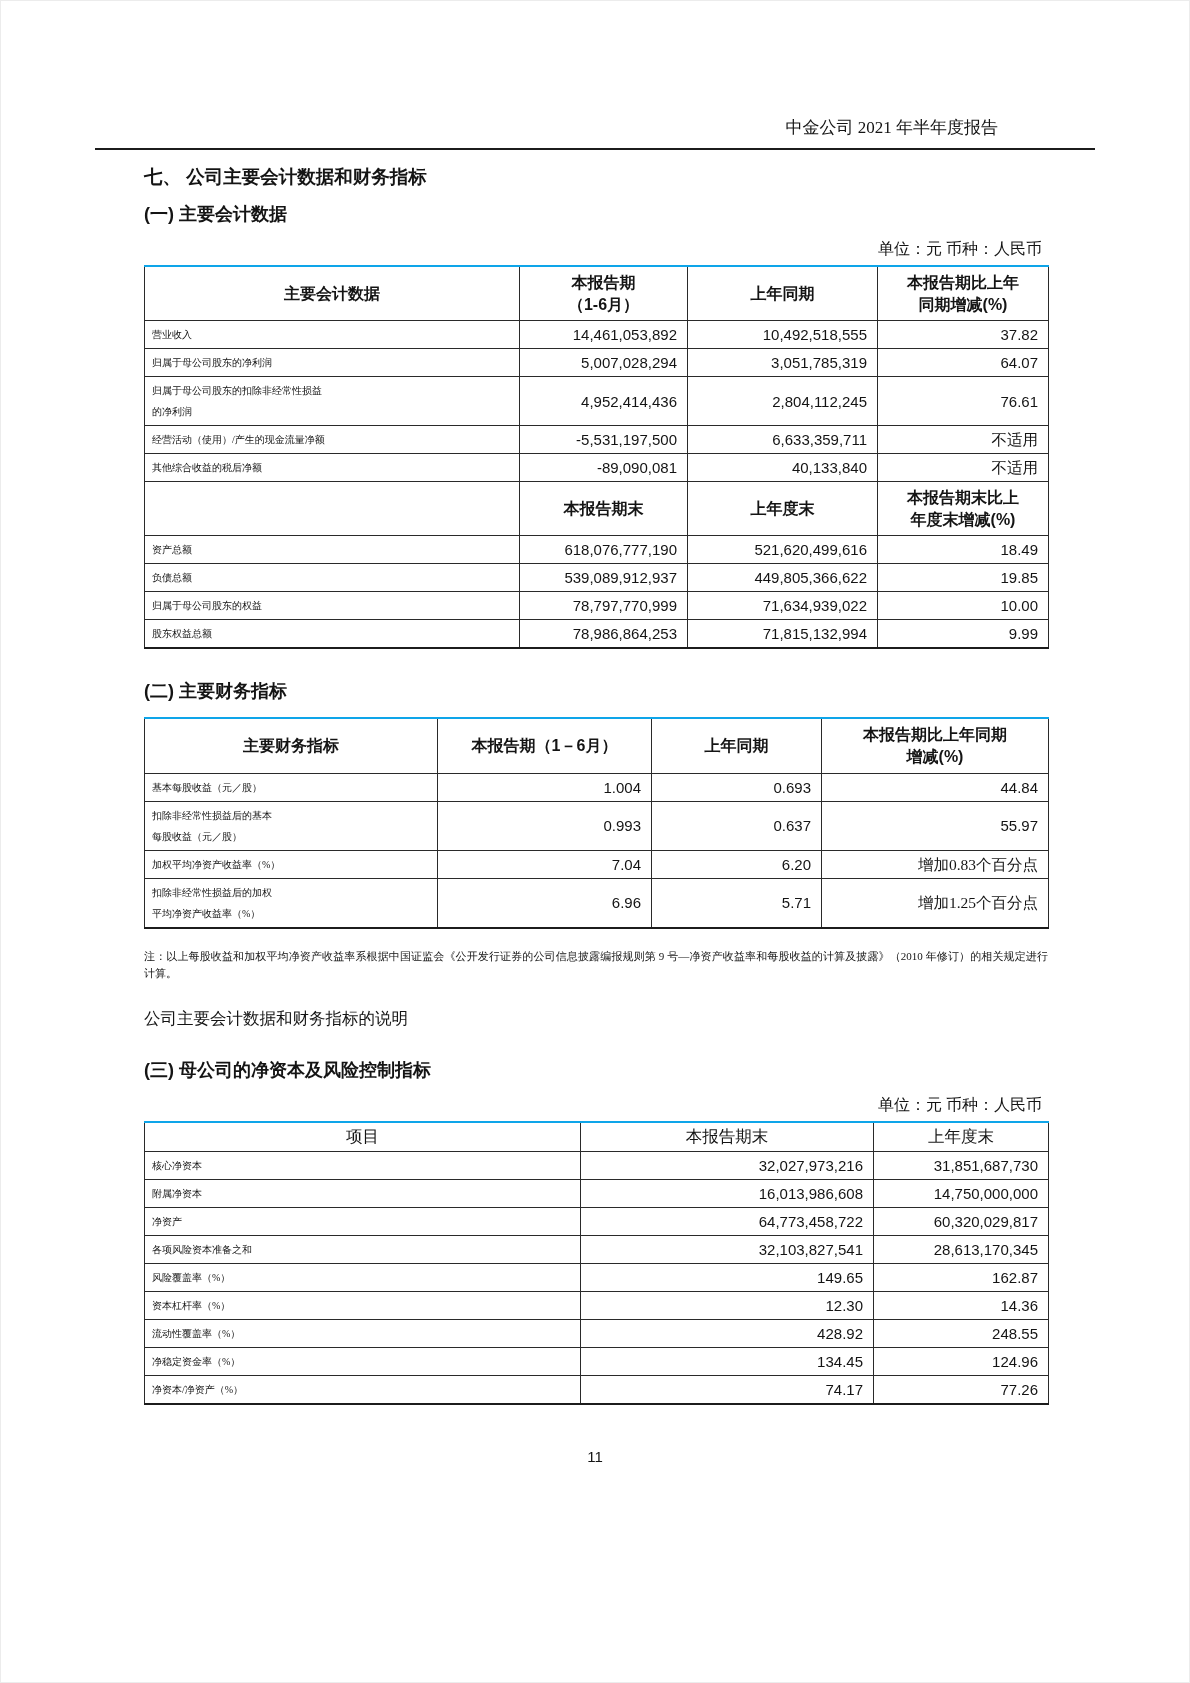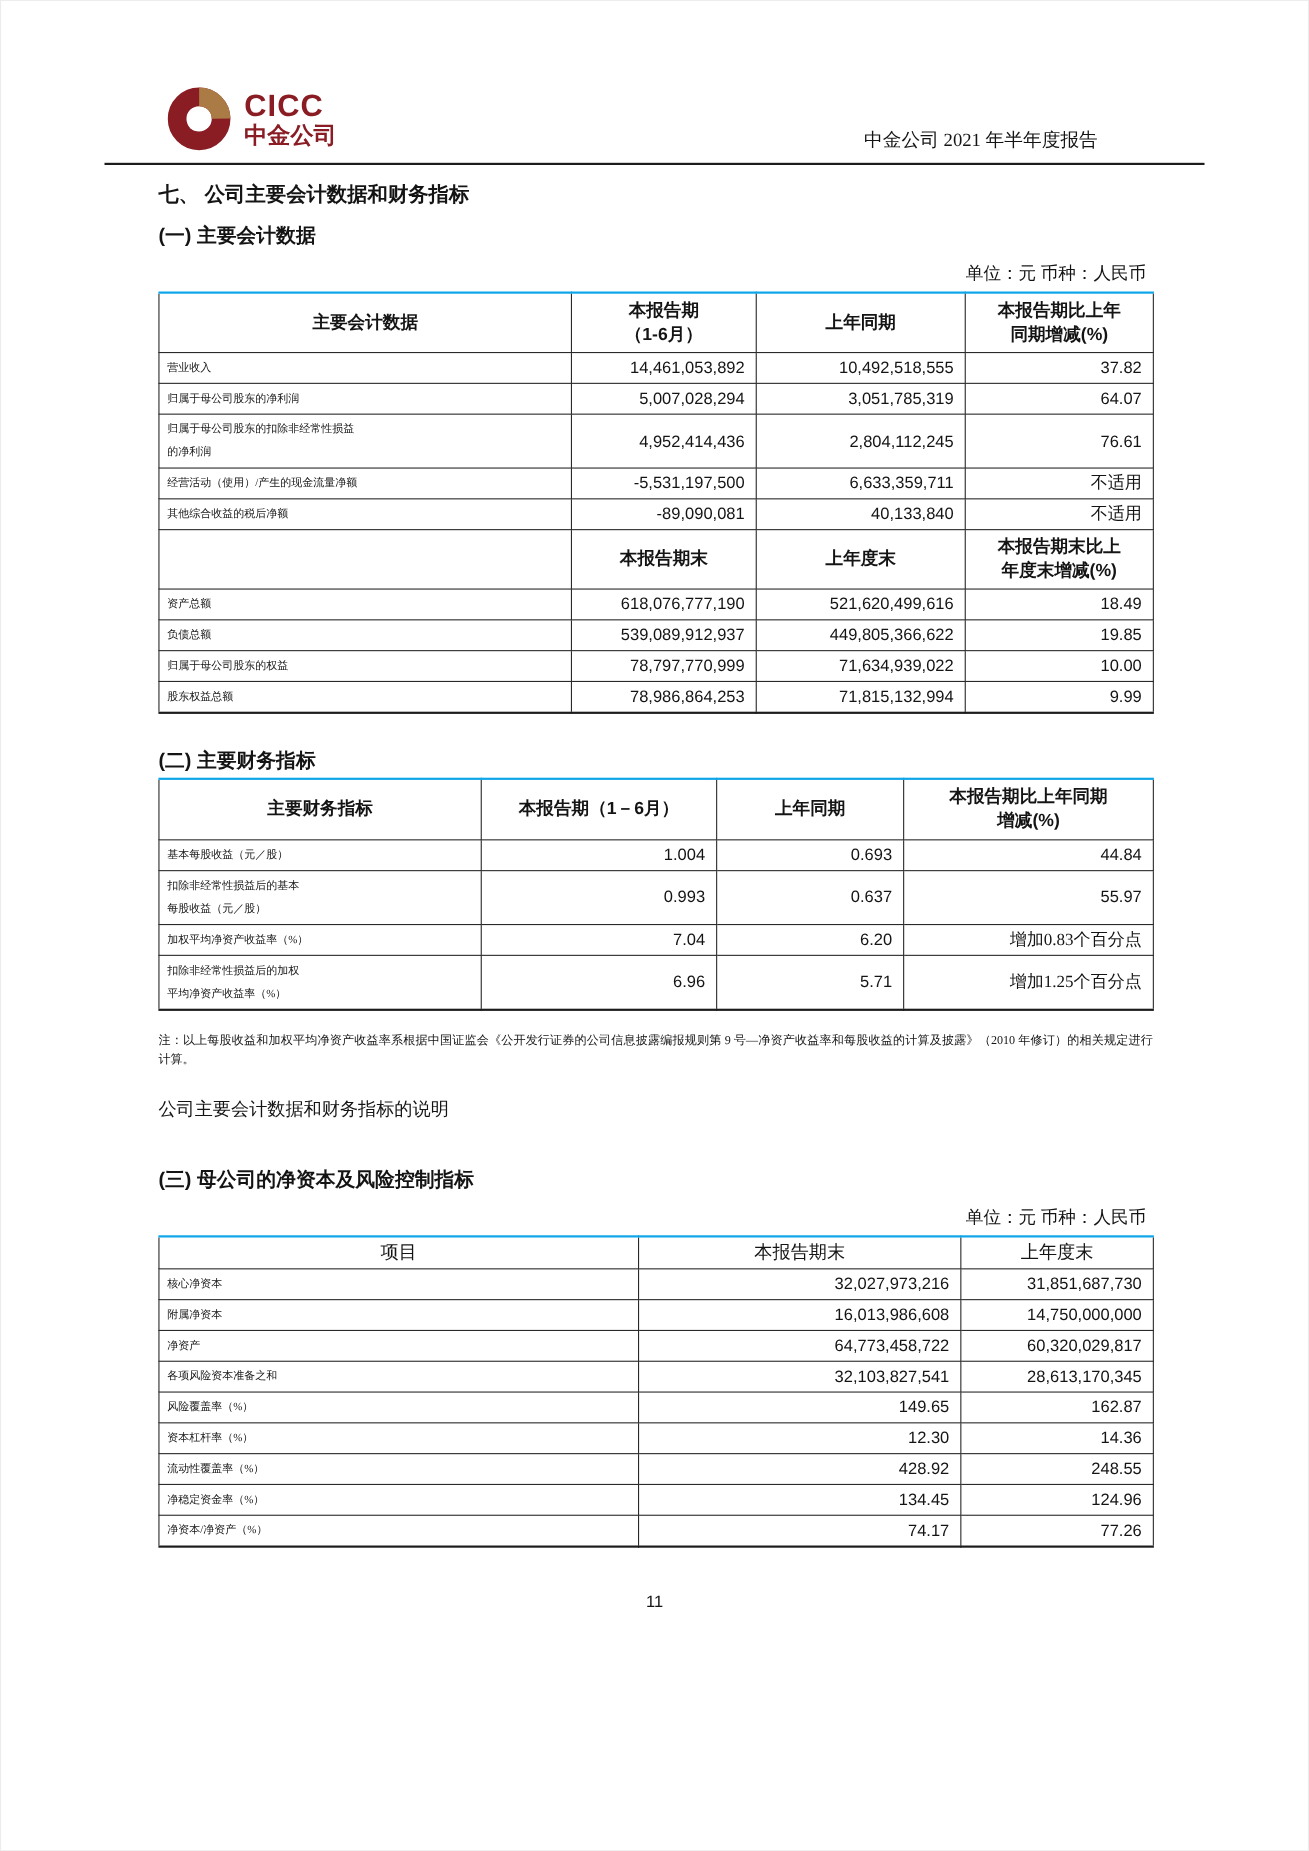--- a/index.html
+++ b/index.html
@@ -25,44 +25,30 @@
   th{font-family:"Liberation Sans","DejaVu Sans",sans-serif;font-weight:bold;font-size:16px;padding:5px 6px;line-height:1.35;}
   td{padding:3px 8px;line-height:21px;}
   .t-outline{border-top:2px solid #0ea5e9;border-bottom:2px solid #1c1c1c;}
   td.lbl{font-size:10px;text-align:left;padding-left:7px;}
   td.num{font-family:"Liberation Sans","DejaVu Sans",sans-serif;font-size:15px;text-align:right;padding-right:10px;}
   td.cnum{font-size:15.5px;text-align:right;padding-right:10px;}
   .t3 th{font-family:"Liberation Serif","DejaVu Serif",serif;font-weight:normal;font-size:16.5px;padding:3px 6px;}
   .note{font-size:11px;line-height:1.55;margin:19px 0 0 0;text-align:justify;}
   .expl{font-size:16.5px;margin:26px 0 0 0;}
   .appl{font-size:16.5px;margin:8px 0 0 0;}
-  .part3-title{margin-top:40px;}
+  .part3-title{margin-top:28px;}
   .part2-title{margin-top:30px;}
-  .mt12{margin-top:4px;}
+  .mt12{margin-top:14px;}
   .page-number{position:absolute;top:1448px;left:0;width:1190px;text-align:center;font-size:15px;font-family:"Liberation Sans","DejaVu Sans",sans-serif;}
 </style>
 </head>
 <body>
 
 <div class="page">
 
-  <div class="logo">
-    <svg width="58" height="60" viewBox="0 0 58 60">
-      <g transform="rotate(-90 29 30)">
-        <circle cx="29" cy="30" r="20" fill="none" stroke="#8a1c24" stroke-width="17"></circle>
-        <circle cx="29" cy="30" r="20" fill="none" stroke="#aa7b45" stroke-width="17" stroke-dasharray="31 95"></circle>
-      </g>
-      <circle cx="26.5" cy="33.5" r="7.5" fill="#ffffff"></circle>
-      <path d="M 26.5 26 q 6 1 5 9 l -4 1 q -2 -6 -1 -10 z" fill="#ffffff" opacity="0.9"></path>
-    </svg>
-    <div class="logo-txt">
-      <span class="logo-acronym">CICC</span>
-      <span class="logo-name">中金公司</span>
-    </div>
-  </div>
 
   <div class="report-title">中金公司 2021 年半年度报告</div>
   <div class="header-rule"></div>
 
   <div class="content">
 
     <div class="sec-title">七、 公司主要会计数据和财务指标</div>
     <div class="part-title">(一) 主要会计数据</div>
     <div class="unit-note">单位：元  币种：人民币</div>
 

